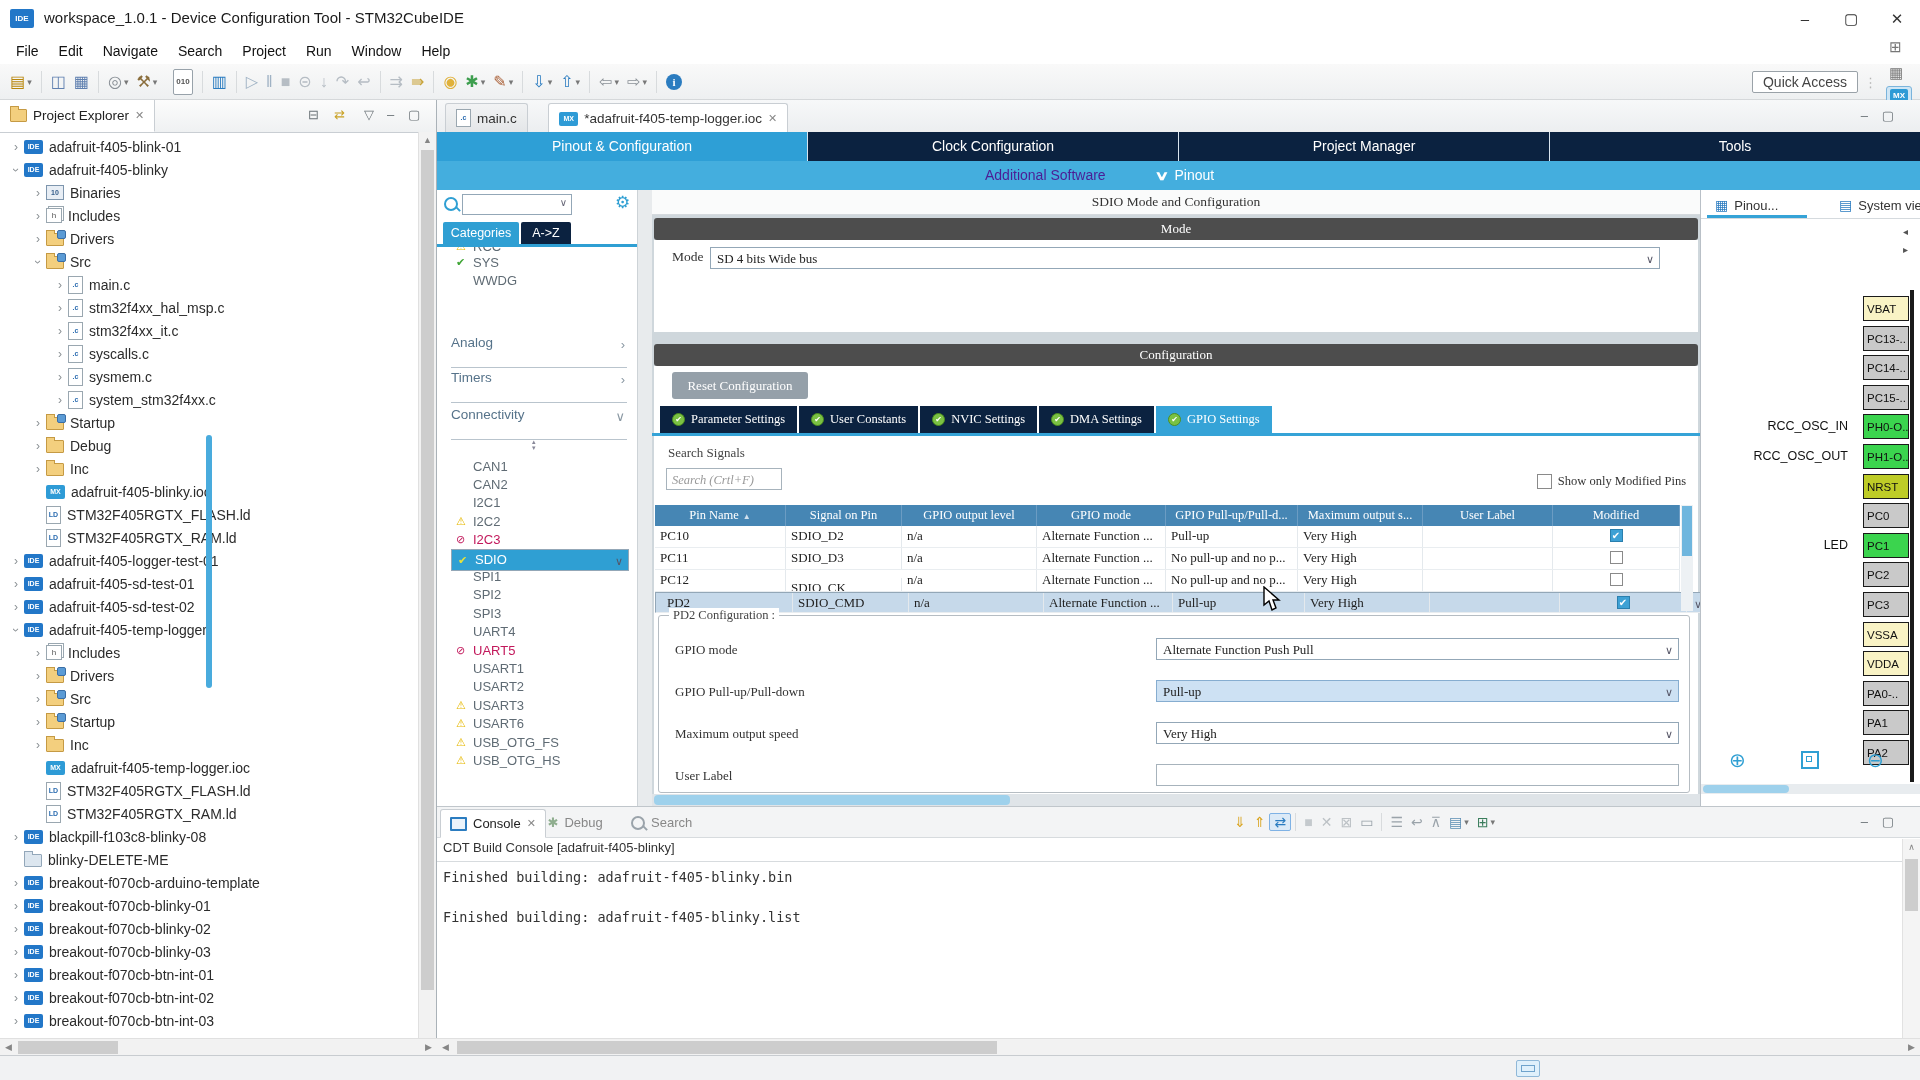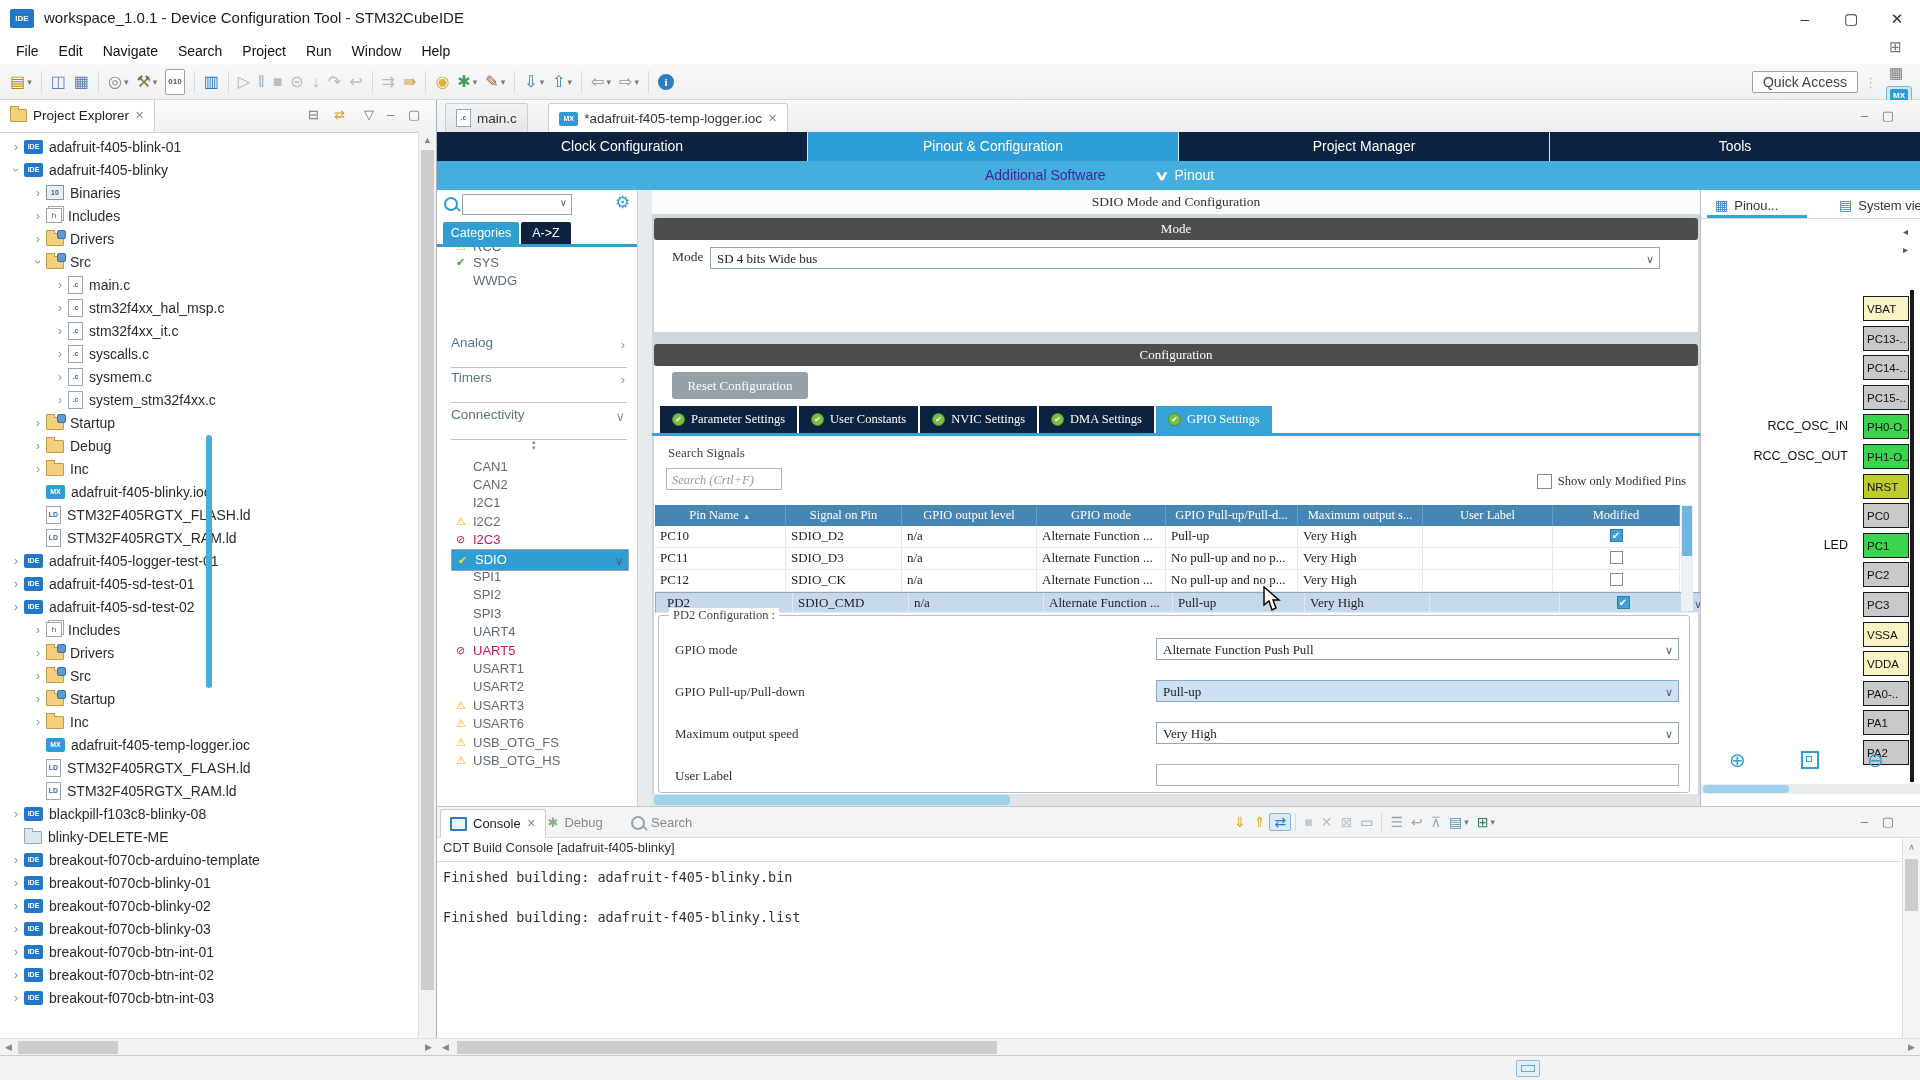--- a/index.html
+++ b/index.html
@@ -12,21 +12,21 @@
   #title-text{position:absolute;left:44px;top:9px;font-size:15px;color:#1a1a1a;}
   .win-btn{position:absolute;top:0;width:46px;height:38px;text-align:center;line-height:38px;font-size:15px;color:#333;}
   
   #menubar{position:absolute;left:0;top:38px;width:1920px;height:26px;background:#fff;display:flex;align-items:center;padding-left:6px;box-sizing:border-box;}
   .mitem{padding:0 10px;font-size:14px;color:#111;height:24px;line-height:24px;text-align:center;}
   
   #toolbar{position:absolute;left:0;top:64px;width:1920px;height:36px;background:linear-gradient(#f9f9f9,#eef0f1);
            border-bottom:1px solid #d5d8da;display:flex;align-items:center;padding-left:6px;box-sizing:border-box;}
   .tbtn{display:flex;align-items:center;height:24px;padding:0 3px;margin:0 1px;}
   .tg{font-size:16px;line-height:22px;}
-  .tg.box{font-size:8px;font-weight:bold;border:1px solid #98a2aa;background:#fff;padding:1px 2px;border-radius:2px;color:#555;}
+  .tg.box{font-size:8px;font-weight:bold;border:1px solid #98a2aa;background:#fff;padding:1px 2px;border-radius:2px;color:#555;margin-left:8px;}
   .tg.round{width:16px;height:16px;border-radius:50%;background:#2b7cc0;color:#fff;font-size:11px;font-weight:bold;
             text-align:center;line-height:16px;font-family:"Liberation Serif",serif;}
   .tcaret{font-size:9px;color:#777;margin-left:2px;}
   .tsep{width:1px;height:22px;background:#d8dbdd;margin:0 5px;}
   #toolbar-right{position:absolute;right:6px;top:68px;display:flex;align-items:center;height:28px;}
   #quick-access{border:1px solid #9aa2a8;background:#fff;font-size:14px;color:#444;padding:2px 10px;border-radius:2px;}
   #qa-dots{color:#b5b5b5;font-size:13px;margin:0 6px;letter-spacing:1px;}
   .persp{display:flex;align-items:center;padding:2px 3px;margin:0 2px;border-radius:3px;}
   .persp.active{background:#cfe6f5;border:1px solid #7ab4dc;}
   .persp .tg{font-size:15px;}
@@ -421,20 +421,25 @@
         <div class="trow" style="padding-left: 8px;">
           <span class="tarrow">›</span>
           <span class="fi fi-ide">IDE</span>
           <span class="tlabel">adafruit-f405-sd-test-01</span>
         </div>
         <div class="trow" style="padding-left: 8px;">
           <span class="tarrow">›</span>
           <span class="fi fi-ide">IDE</span>
           <span class="tlabel">adafruit-f405-sd-test-02</span>
         </div>
+        <div class="trow" style="padding-left: 8px;">
+          <span class="tarrow e">›</span>
+          <span class="fi fi-ide">IDE</span>
+          <span class="tlabel">adafruit-f405-temp-logger</span>
+        </div>
         <div class="trow" style="padding-left: 30px;">
           <span class="tarrow">›</span>
           <span class="fi fi-inc">h</span>
           <span class="tlabel">Includes</span>
         </div>
         <div class="trow" style="padding-left: 30px;">
           <span class="tarrow">›</span>
           <span class="fi fi-fsrc"></span>
           <span class="tlabel">Drivers</span>
         </div>
@@ -534,22 +539,22 @@
   <div class="etab" style="left: 8px;">
         <span class="fi fi-cf">.c</span>
         <span>main.c</span>
       </div><div class="etab active" style="left: 111.2px;">
         <span class="fi fi-mx">MX</span>
         <span>*adafruit-f405-temp-logger.ioc</span>
         <span class="view-x">✕</span>
       </div></div>
 
   <div id="main-tabs">
+      <div class="mtab active">Pinout &amp; Configuration</div>
       <div class="mtab">Clock Configuration</div>
-      <div class="mtab active">Pinout &amp; Configuration</div>
       <div class="mtab">Project Manager</div>
       <div class="mtab">Tools</div>
     </div>
   <div id="subbar">
     <div id="addsoft">Additional Software</div>
     <div id="pinout-dd">
       <span class="chev">∨</span>
       <span>Pinout</span>
     </div>
   </div>
@@ -724,21 +729,21 @@
           <div class="td" style="width: 129px;">Alternate Function ...</div>
           <div class="td" style="width: 132px;">No pull-up and no p...</div>
           <div class="td" style="width: 125px;">Very High</div>
           <div class="td" style="width: 130px;"></div>
           <div class="td" style="width: 127px;">
             <div class="cb"></div>
           </div>
         </div>
         <div class="tr">
           <div class="td" style="width: 131px;">PC12</div>
-          <div class="td" style="width: 116px;">SDIO_CK</div>
+          <div class="td" style="width: 116px; margin-top: 8px;">SDIO_CK</div>
           <div class="td" style="width: 135px;">n/a</div>
           <div class="td" style="width: 129px;">Alternate Function ...</div>
           <div class="td" style="width: 132px;">No pull-up and no p...</div>
           <div class="td" style="width: 125px;">Very High</div>
           <div class="td" style="width: 130px;"></div>
           <div class="td" style="width: 127px;">
             <div class="cb"></div>
           </div>
         </div>
         <div class="tr sel">

